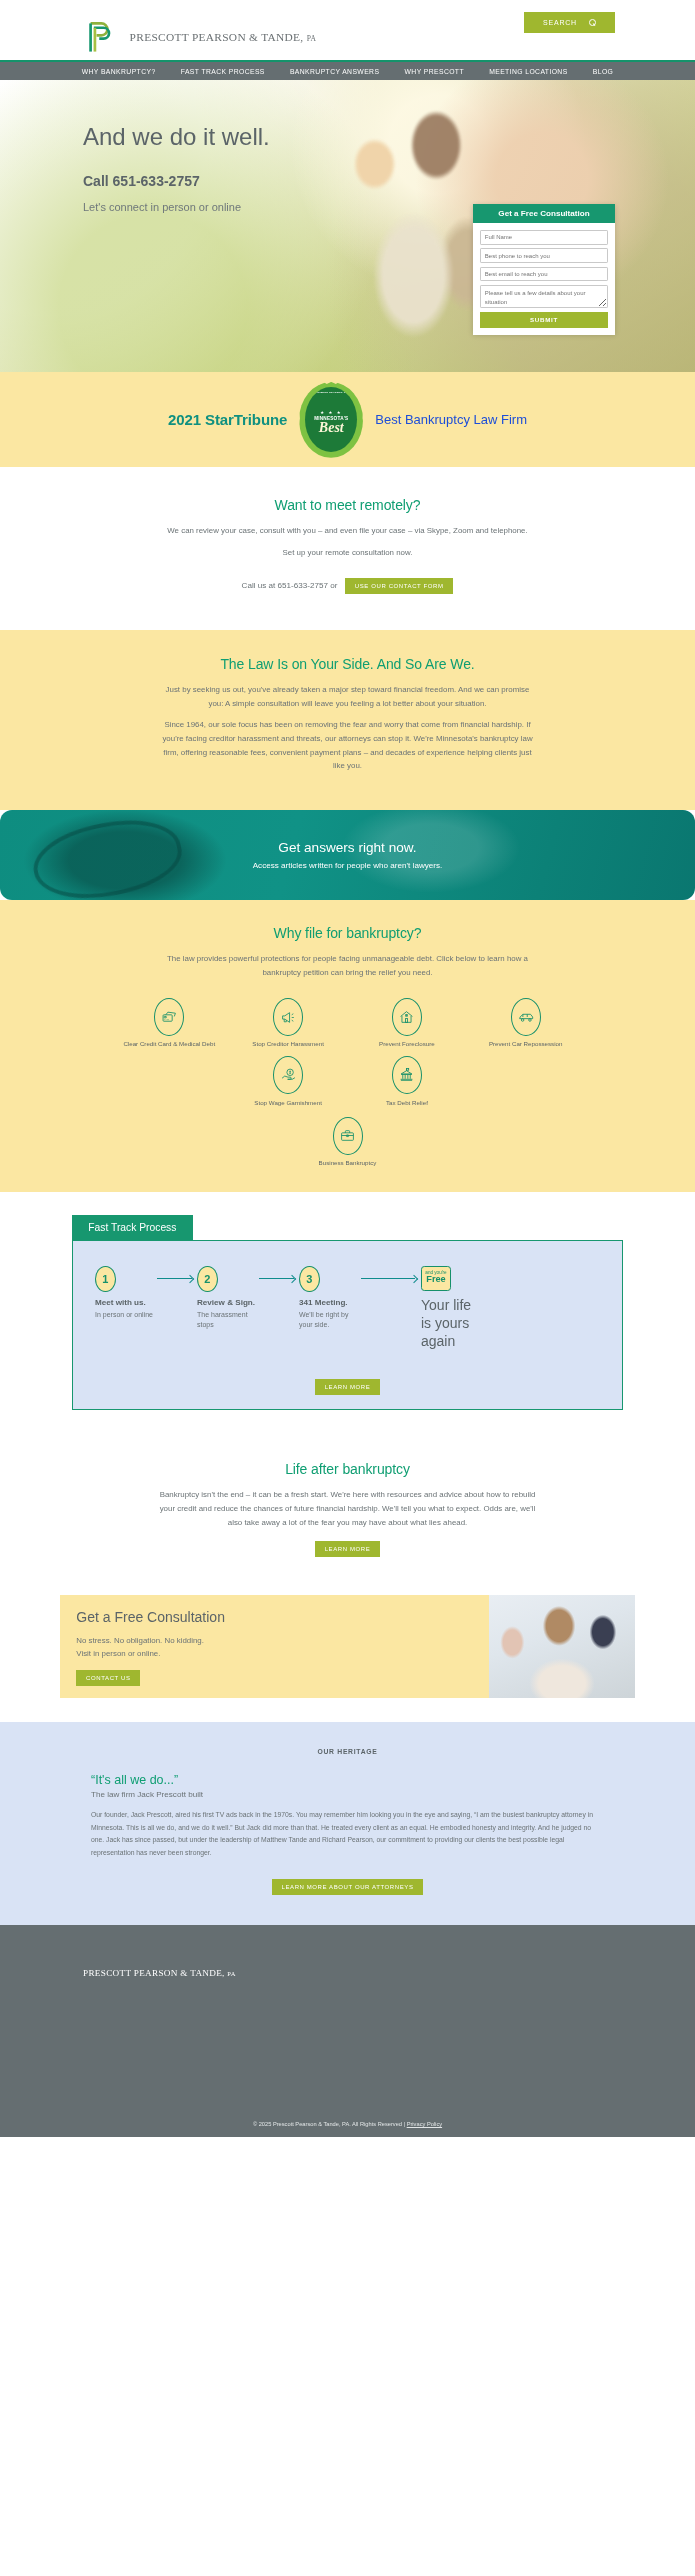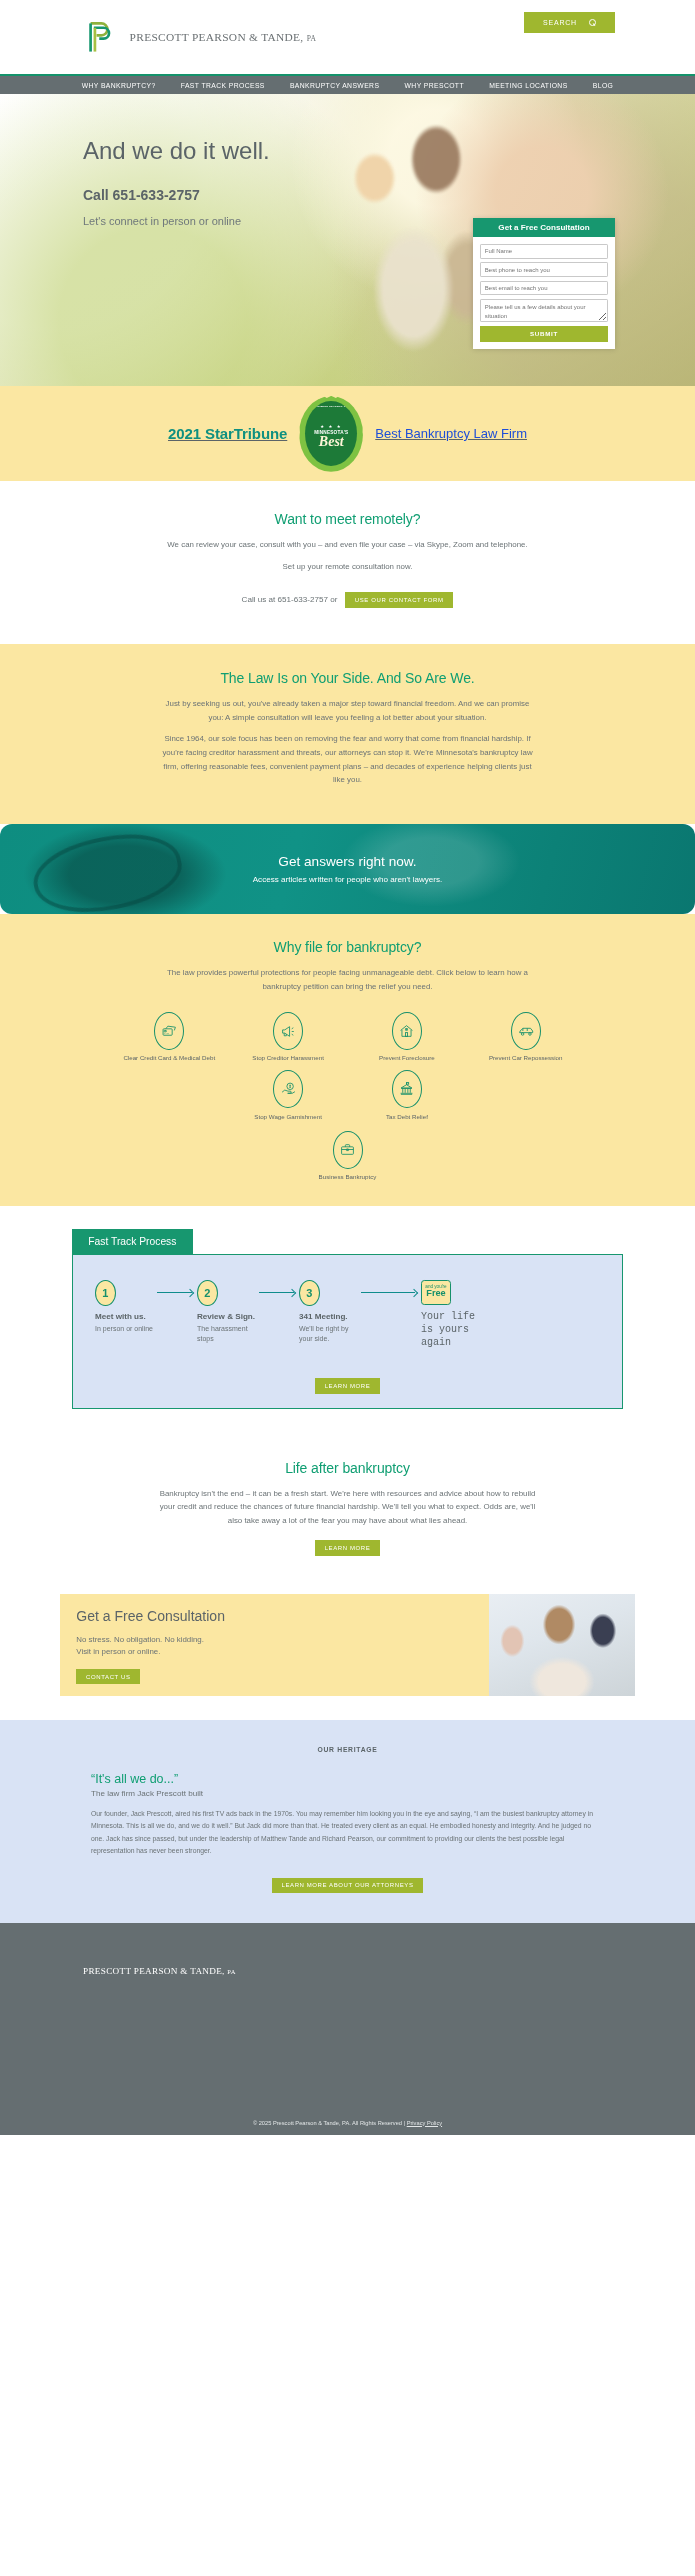--- a/index.html
+++ b/index.html
@@ -7,21 +7,21 @@
   html,body { width:695px; }
   body {
     font-family:"Liberation Sans", sans-serif;
     background:#ffffff;
     color:#5b6468;
     -webkit-font-smoothing:antialiased;
   }
   .wrap { width:695px; margin:0 auto; position:relative; }
 
   
-  .topbar { height:74px; background:#fff; position:relative; }
+  .topbar { height:60px; background:#fff; position:relative; }
   .logo-row { display:flex; align-items:center; height:74px; padding-left:83px; }
   .logo-mark { width:39px; height:39px; position:relative; flex:0 0 auto; margin-right:7.6px; }
   .firm-name {
     font-family:"Liberation Serif", serif;
     font-size:11.4px; letter-spacing:0.3px; color:#6a7073; white-space:nowrap;
   }
   .firm-name .pa { font-size:7.6px; }
   .search-btn {
     position:absolute; right:80px; top:12px;
     width:91px; height:20.6px; background:#9fb72f; border:none; cursor:pointer;
@@ -92,21 +92,21 @@
   .consult-body textarea { height:23px; resize:vertical; line-height:1.35; }
   .consult-submit {
     display:block; width:100%; background:#9fb72f; color:#fff; border:none;
     padding:4.3px 0; font-size:6.2px; letter-spacing:0.7px; cursor:pointer;
     font-family:"Liberation Sans", sans-serif; font-weight:bold;
   }
 
   
   .award {
     background:#fbe7a2; height:95px; display:flex; align-items:center;
-    justify-content:center; gap:12px;text-decoration:underline;
+    justify-content:center; gap:12px;
   }
   .award-left { font-size:15px; font-weight:bold; color:#0f9080; letter-spacing:-0.1px; }
   .award-right { font-size:13px; color:#1d4ed8; }
   .badge { width:64px; height:76px; position:relative; flex:0 0 auto; }
   .badge .ring {
     position:absolute; inset:0; background:#7ec242; border-radius:50%/50%;
     clip-path:polygon(50% 0,57% 3%,63% 0,69% 4%,75% 2%,80% 7%,86% 6%,89% 12%,94% 14%,96% 20%,
       100% 25%,99% 32%,100% 40%,99% 48%,100% 56%,99% 64%,100% 72%,97% 79%,95% 85%,90% 89%,
       86% 93%,80% 95%,74% 98%,67% 99%,60% 100%,50% 100%,40% 100%,33% 99%,26% 98%,20% 95%,
       14% 93%,10% 89%,5% 85%,3% 79%,0 72%,1% 64%,0 56%,1% 48%,0 40%,1% 32%,0 25%,4% 20%,
@@ -217,21 +217,21 @@
   .ft-arrow.wide::before { width:54px; }
   .ft-arrow.wide::after { left:50px; }
   .ft-title { font-size:8.1px; font-weight:bold; color:#5b6468; line-height:1.28; }
   .ft-desc { font-size:7px; color:#6b7376; line-height:1.45; margin-top:1.6px; }
   .ft-free {
     width:30px; min-height:25px; border:0.8px solid #16906b; background:#fbe7a2;
     border-radius:3.3px; text-align:center; padding:2.7px 1.6px 3.8px; margin-bottom:6.5px;
   }
   .ft-free .small { font-size:4.6px; color:#16906b; line-height:1.1; }
   .ft-free .big { font-size:9.2px; font-weight:bold; color:#16906b; line-height:1.05; }
-  .ft-last .ft-title { font-size:10px; font-weight:400; color:#5b6468;font-family:Liberation Mono, monospace; }
+  .ft-last .ft-title { font-size:14px; font-weight:400; color:#5b6468; }
   .ft-learn { text-align:center; margin-top:28px; }
 
   
   .lifeafter { background:#fff; padding:25px 12px 27px; }
 
   
   .freepanel-wrap { padding:11px 0 24px; background:#fff; }
   .freepanel { display:flex; margin:0 60px; min-height:72px; }
   .fp-left { background:#fbe7a2; flex:1; padding:14px 16.3px 12px; }
   .fp-left h2 { font-size:14px; color:#5b6468; font-weight:400; margin-bottom:9.8px; }

